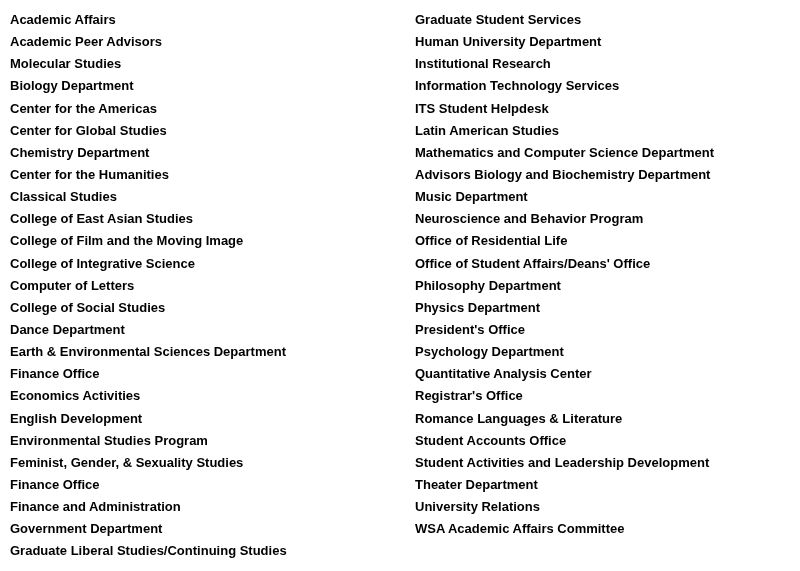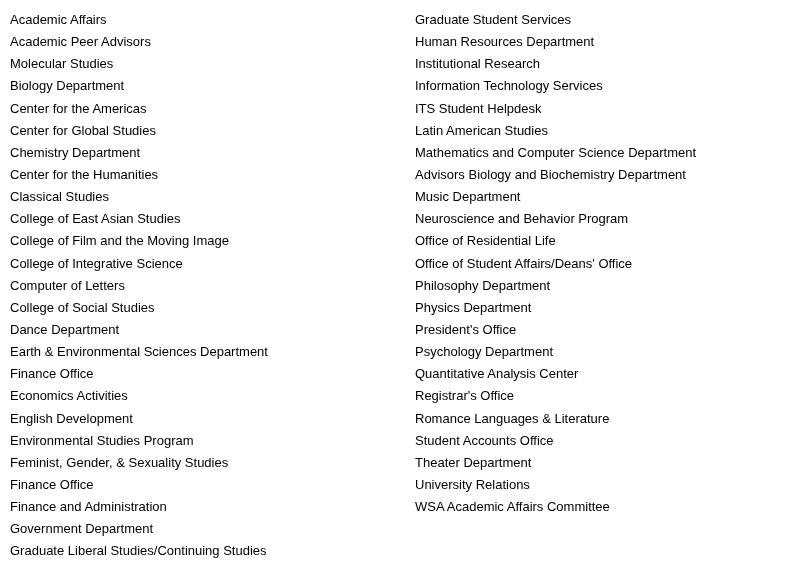--- a/index.html
+++ b/index.html
@@ -30,20 +30,21 @@
     }
     .column-left {
       padding-right: 20px;
     }
     .column-right {
       padding-left: 10px;
     }
     .list-item {
       line-height: 1.55;
       white-space: nowrap;
+      font-weight: bold;
     }
   </style>
 </head>
 <body>
 
 <div class="container">
   <div class="column column-left" id="left-col">
   <div class="list-item">Academic Affairs</div>
       <div class="list-item">Academic Peer Advisors</div>
       <div class="list-item">Molecular Studies</div>
@@ -65,36 +66,37 @@
       <div class="list-item">English Development</div>
       <div class="list-item">Environmental Studies Program</div>
       <div class="list-item">Feminist, Gender, &amp; Sexuality Studies</div>
       <div class="list-item">Finance Office</div>
       <div class="list-item">Finance and Administration</div>
       <div class="list-item">Government Department</div>
       <div class="list-item">Graduate Liberal Studies/Continuing Studies</div>
     </div>
   <div class="column column-right" id="right-col">
   <div class="list-item">Graduate Student Services</div>
-      <div class="list-item">Human Resources Department</div>
+      <div class="list-item">Human University Department</div>
       <div class="list-item">Institutional Research</div>
       <div class="list-item">Information Technology Services</div>
       <div class="list-item">ITS Student Helpdesk</div>
       <div class="list-item">Latin American Studies</div>
       <div class="list-item">Mathematics and Computer Science Department</div>
       <div class="list-item">Advisors Biology and Biochemistry Department</div>
       <div class="list-item">Music Department</div>
       <div class="list-item">Neuroscience and Behavior Program</div>
       <div class="list-item">Office of Residential Life</div>
       <div class="list-item">Office of Student Affairs/Deans' Office</div>
       <div class="list-item">Philosophy Department</div>
       <div class="list-item">Physics Department</div>
       <div class="list-item">President's Office</div>
       <div class="list-item">Psychology Department</div>
       <div class="list-item">Quantitative Analysis Center</div>
       <div class="list-item">Registrar's Office</div>
       <div class="list-item">Romance Languages &amp; Literature</div>
       <div class="list-item">Student Accounts Office</div>
+      <div class="list-item">Student Activities and Leadership Development</div>
       <div class="list-item">Theater Department</div>
       <div class="list-item">University Relations</div>
       <div class="list-item">WSA Academic Affairs Committee</div>
     </div>
 </div>
 
 </body></html>

